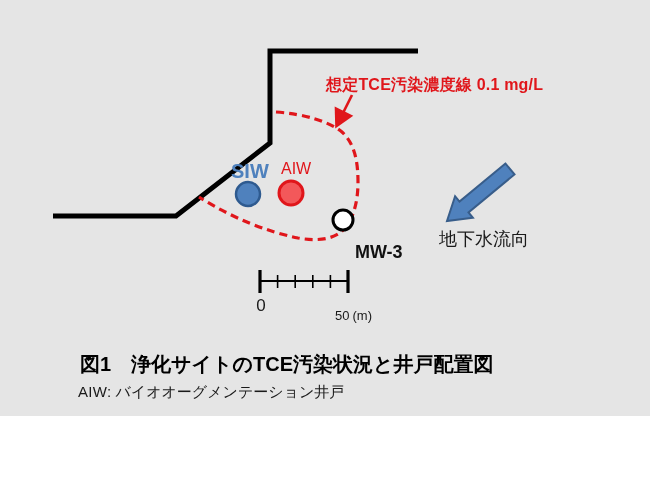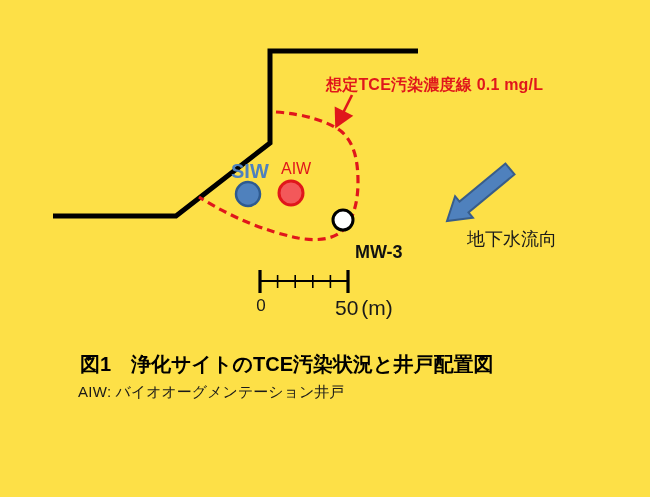--- a/index.html
+++ b/index.html
@@ -4,22 +4,22 @@
 <style>
   html, body {
     margin: 0;
     padding: 0;
     background: #ffffff;
     font-family: "Liberation Sans", sans-serif;
   }
   #canvas {
     position: relative;
     width: 650px;
-    height: 497px;
-    background: #fde047;
+    height: 416px;
+    background: #e5e5e5;
     overflow: hidden;
   }
   #map-svg {
     position: absolute;
     left: 0;
     top: 0;
   }
   .abs {
     position: absolute;
     white-space: nowrap;
@@ -52,34 +52,33 @@
     font-size: 18px;
     font-weight: bold;
     color: #111111;
     margin-top: 20px;
   }
   .flow-label {
     left: 439px;
     top: 227px;
     font-size: 18px;
     color: #1a1a1a;
-    margin-left: 28px;
   }
   .scale-zero {
     left: 252px;
     top: 296px;
     width: 18px;
     text-align: center;
     font-size: 17px;
     color: #1a1a1a;
   }
   .scale-end {
     left: 335px;
-    top: 296px;
-    font-size: 21px;
+    top: 308px;
+    font-size: 13px;
     color: #1a1a1a;
   }
   .scale-end .unit { margin-left: 3px; }
   .caption-title {
     left: 80px;
     top: 351px;
     font-size: 20px;
     font-weight: bold;
     color: #000000;
   }

